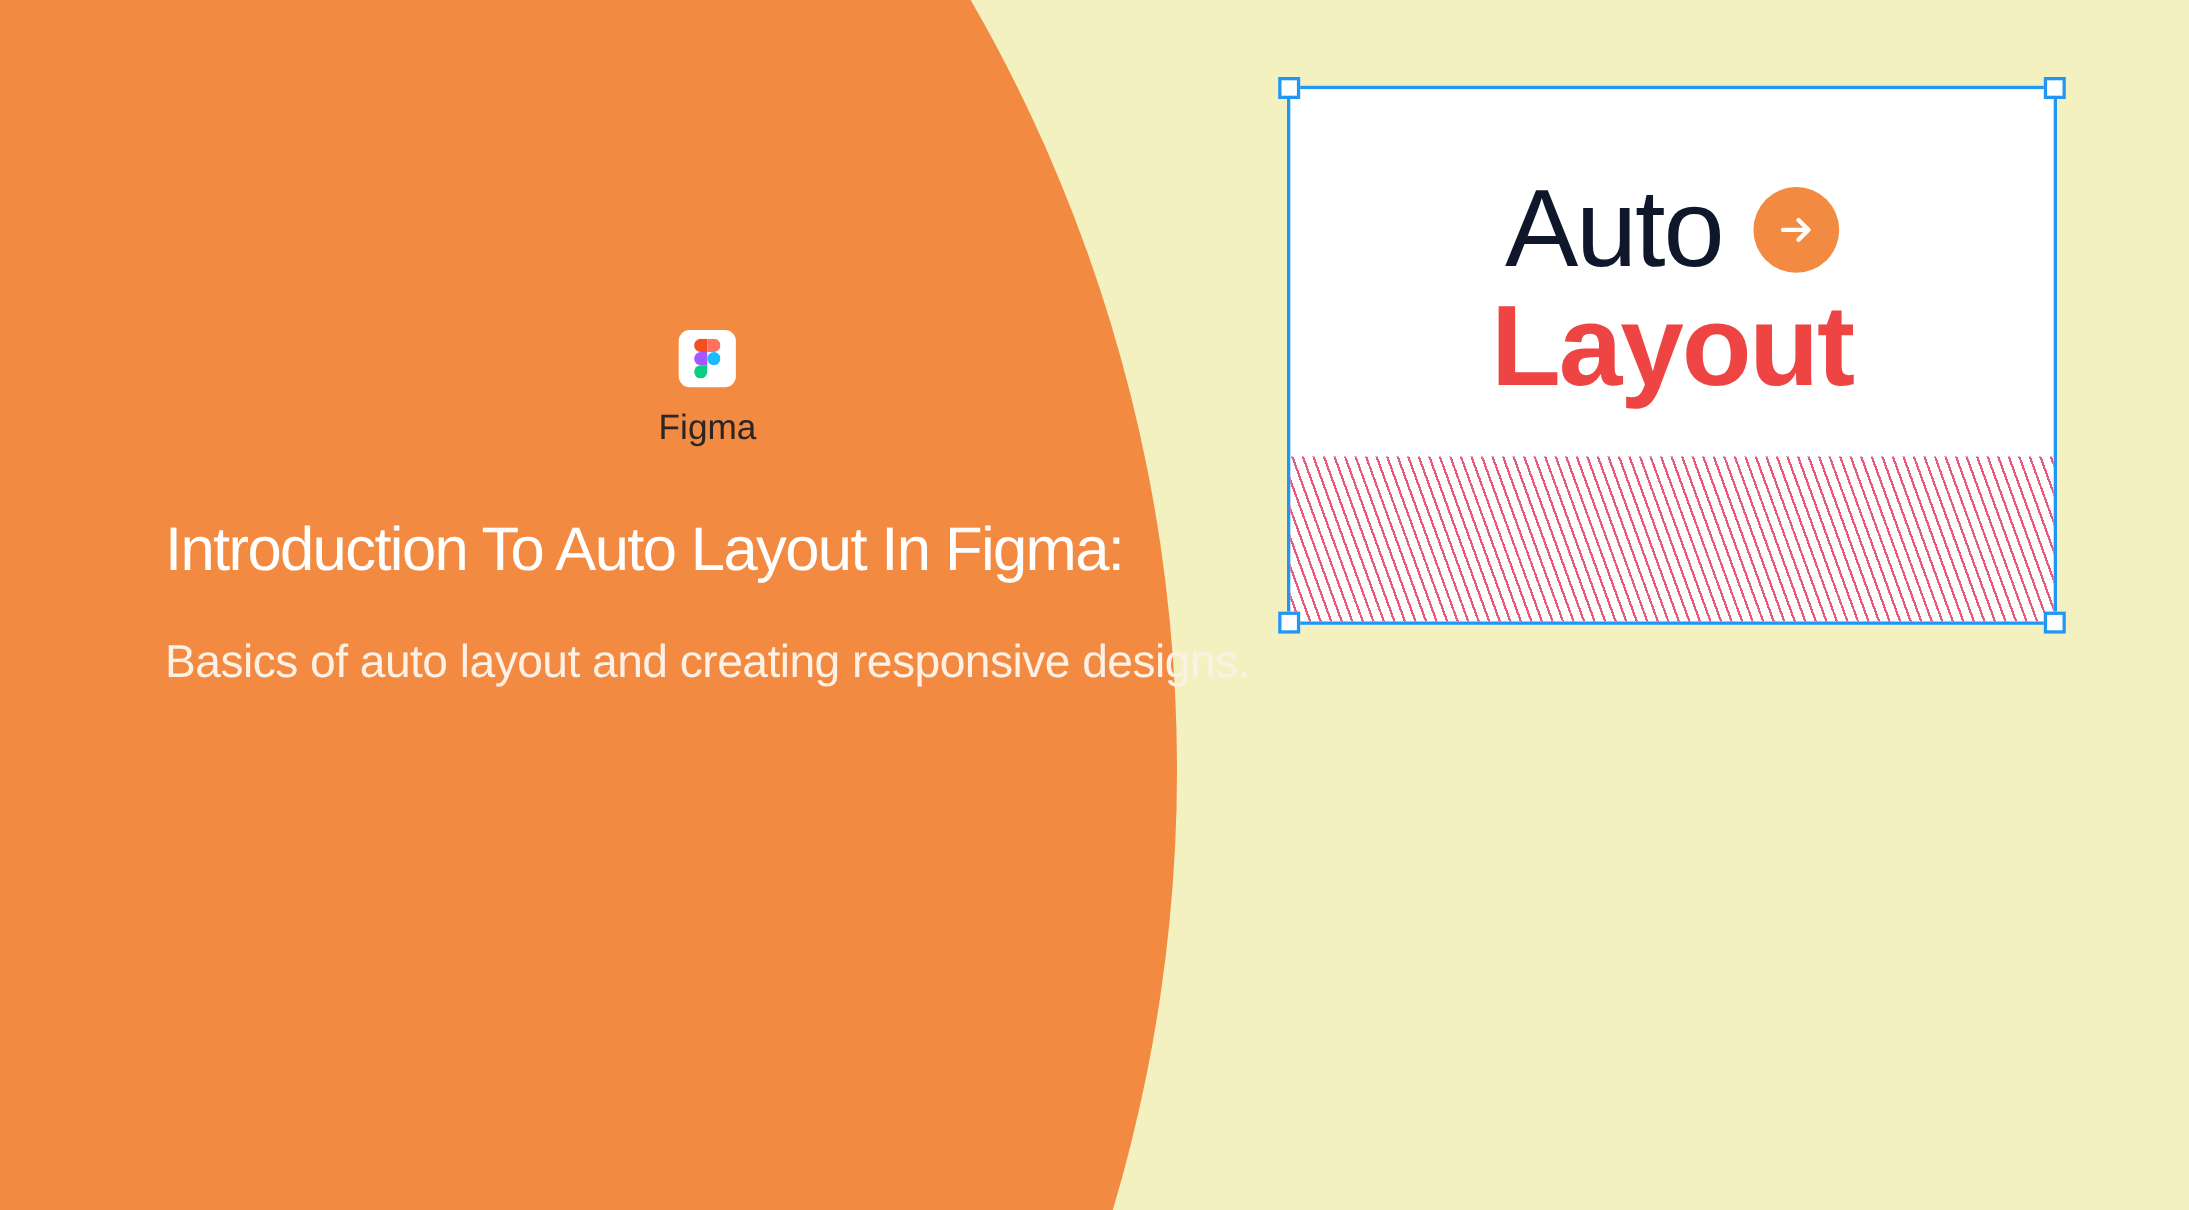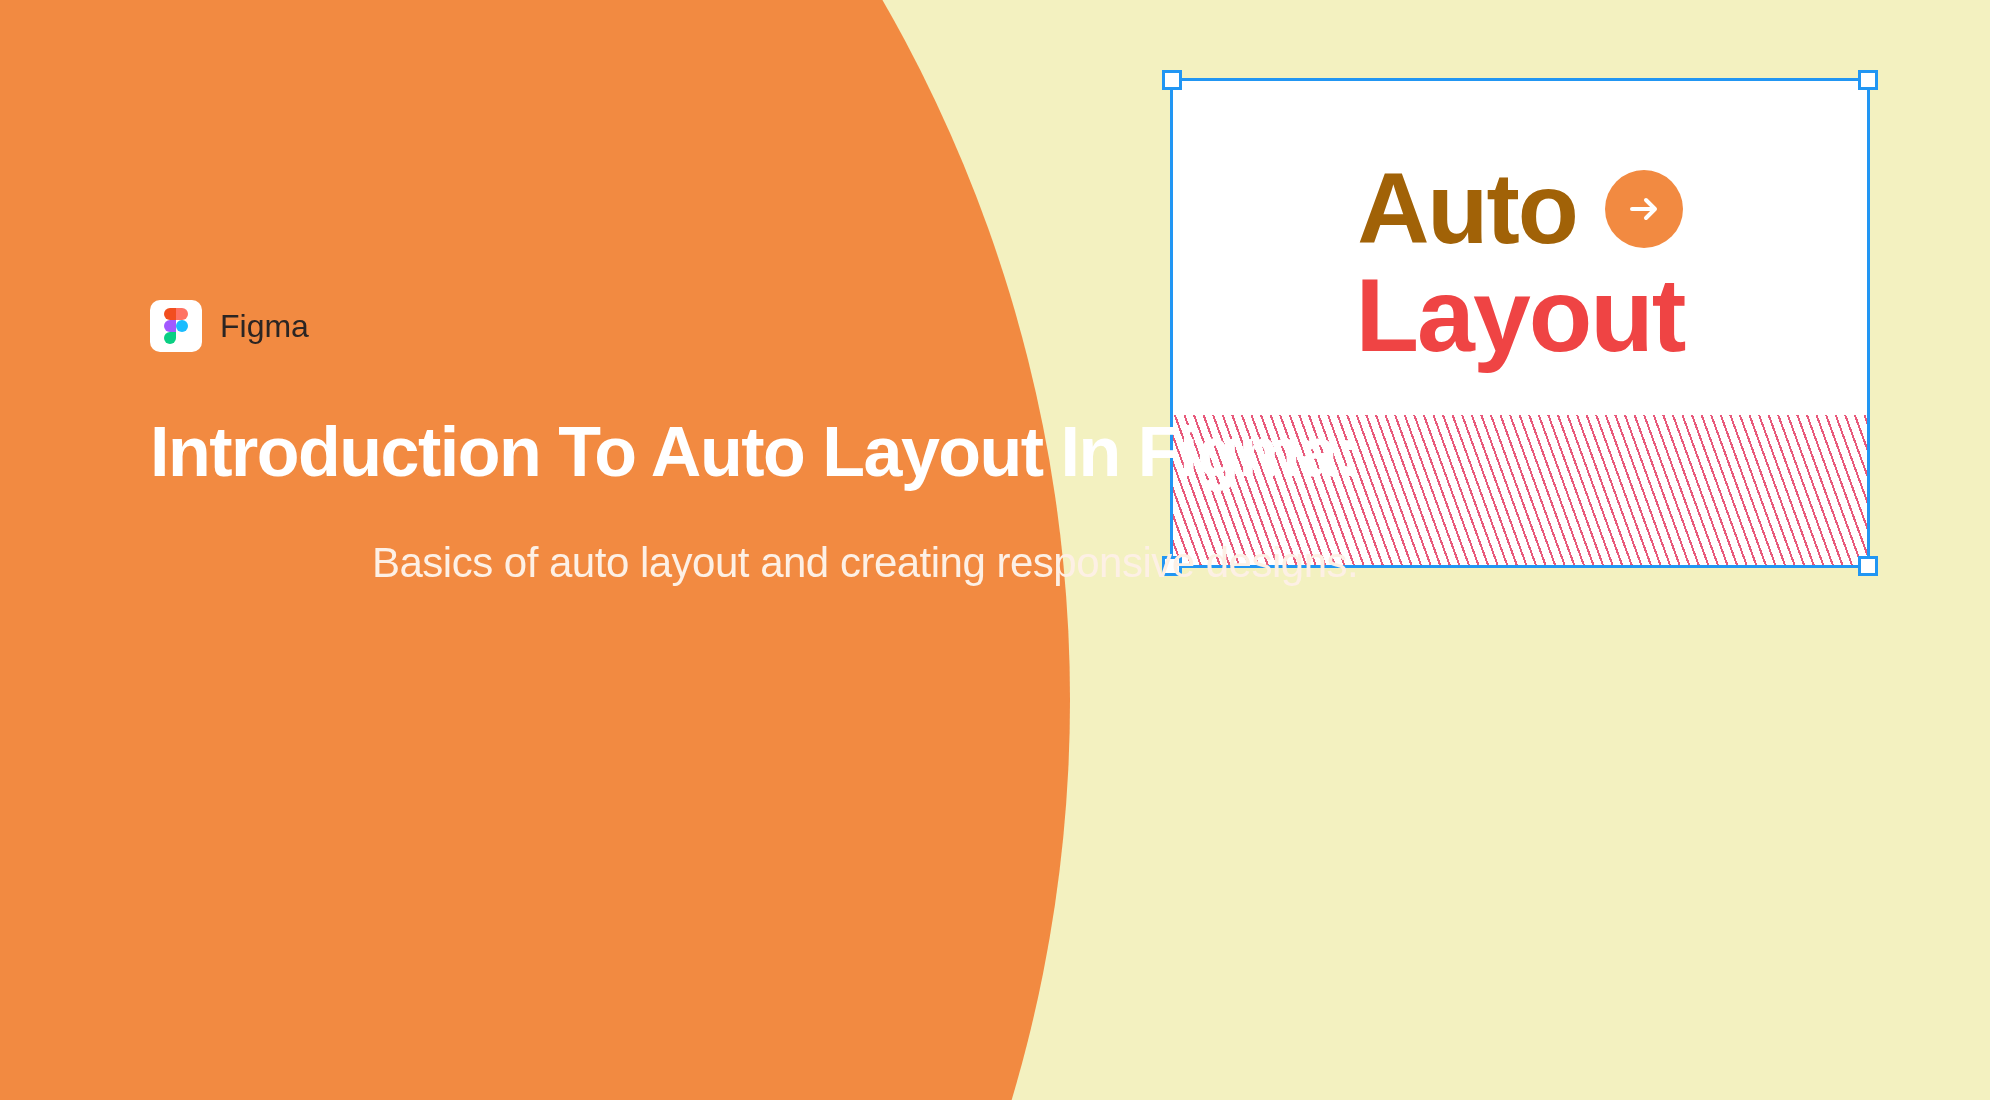--- a/index.html
+++ b/index.html
@@ -29,38 +29,39 @@
       left: 150px;
       top: 300px;
       z-index: 10;
       color: #ffffff;
     }
     .brand-row {
       display: flex;
       align-items: center;
       gap: 18px;
       margin-bottom: 60px;
+      flex-direction: column;
     }
     .figma-logo-box {
       width: 52px;
       height: 52px;
       background: #ffffff;
       border-radius: 10px;
       display: flex;
       align-items: center;
       justify-content: center;
     }
     .brand-name {
       font-size: 32px;
       font-weight: 500;
       color: #2b2523;
     }
     .title {
-      font-size: 70px;
-      font-weight: 700;
+      font-size: 56px;
+      font-weight: 400;
       line-height: 1.15;
       letter-spacing: -1.5px;
       margin-bottom: 40px;
     }
     .subtitle {
       font-size: 42px;
       font-weight: 400;
       line-height: 1.45;
       color: #fdf0e5;
       letter-spacing: -0.5px;
@@ -102,22 +103,22 @@
       justify-content: center;
       padding-top: 30px;
     }
     .auto-row {
       display: flex;
       align-items: center;
       gap: 28px;
     }
     .auto-text {
       font-size: 100px;
-      font-weight: 700;
-      color: #a16207;
+      font-weight: 400;
+      color: #0f172a;
       letter-spacing: -2px;
     }
     .arrow-circle {
       width: 78px;
       height: 78px;
       background: #F28A41;
       border-radius: 50%;
       display: flex;
       align-items: center;
       justify-content: center;

